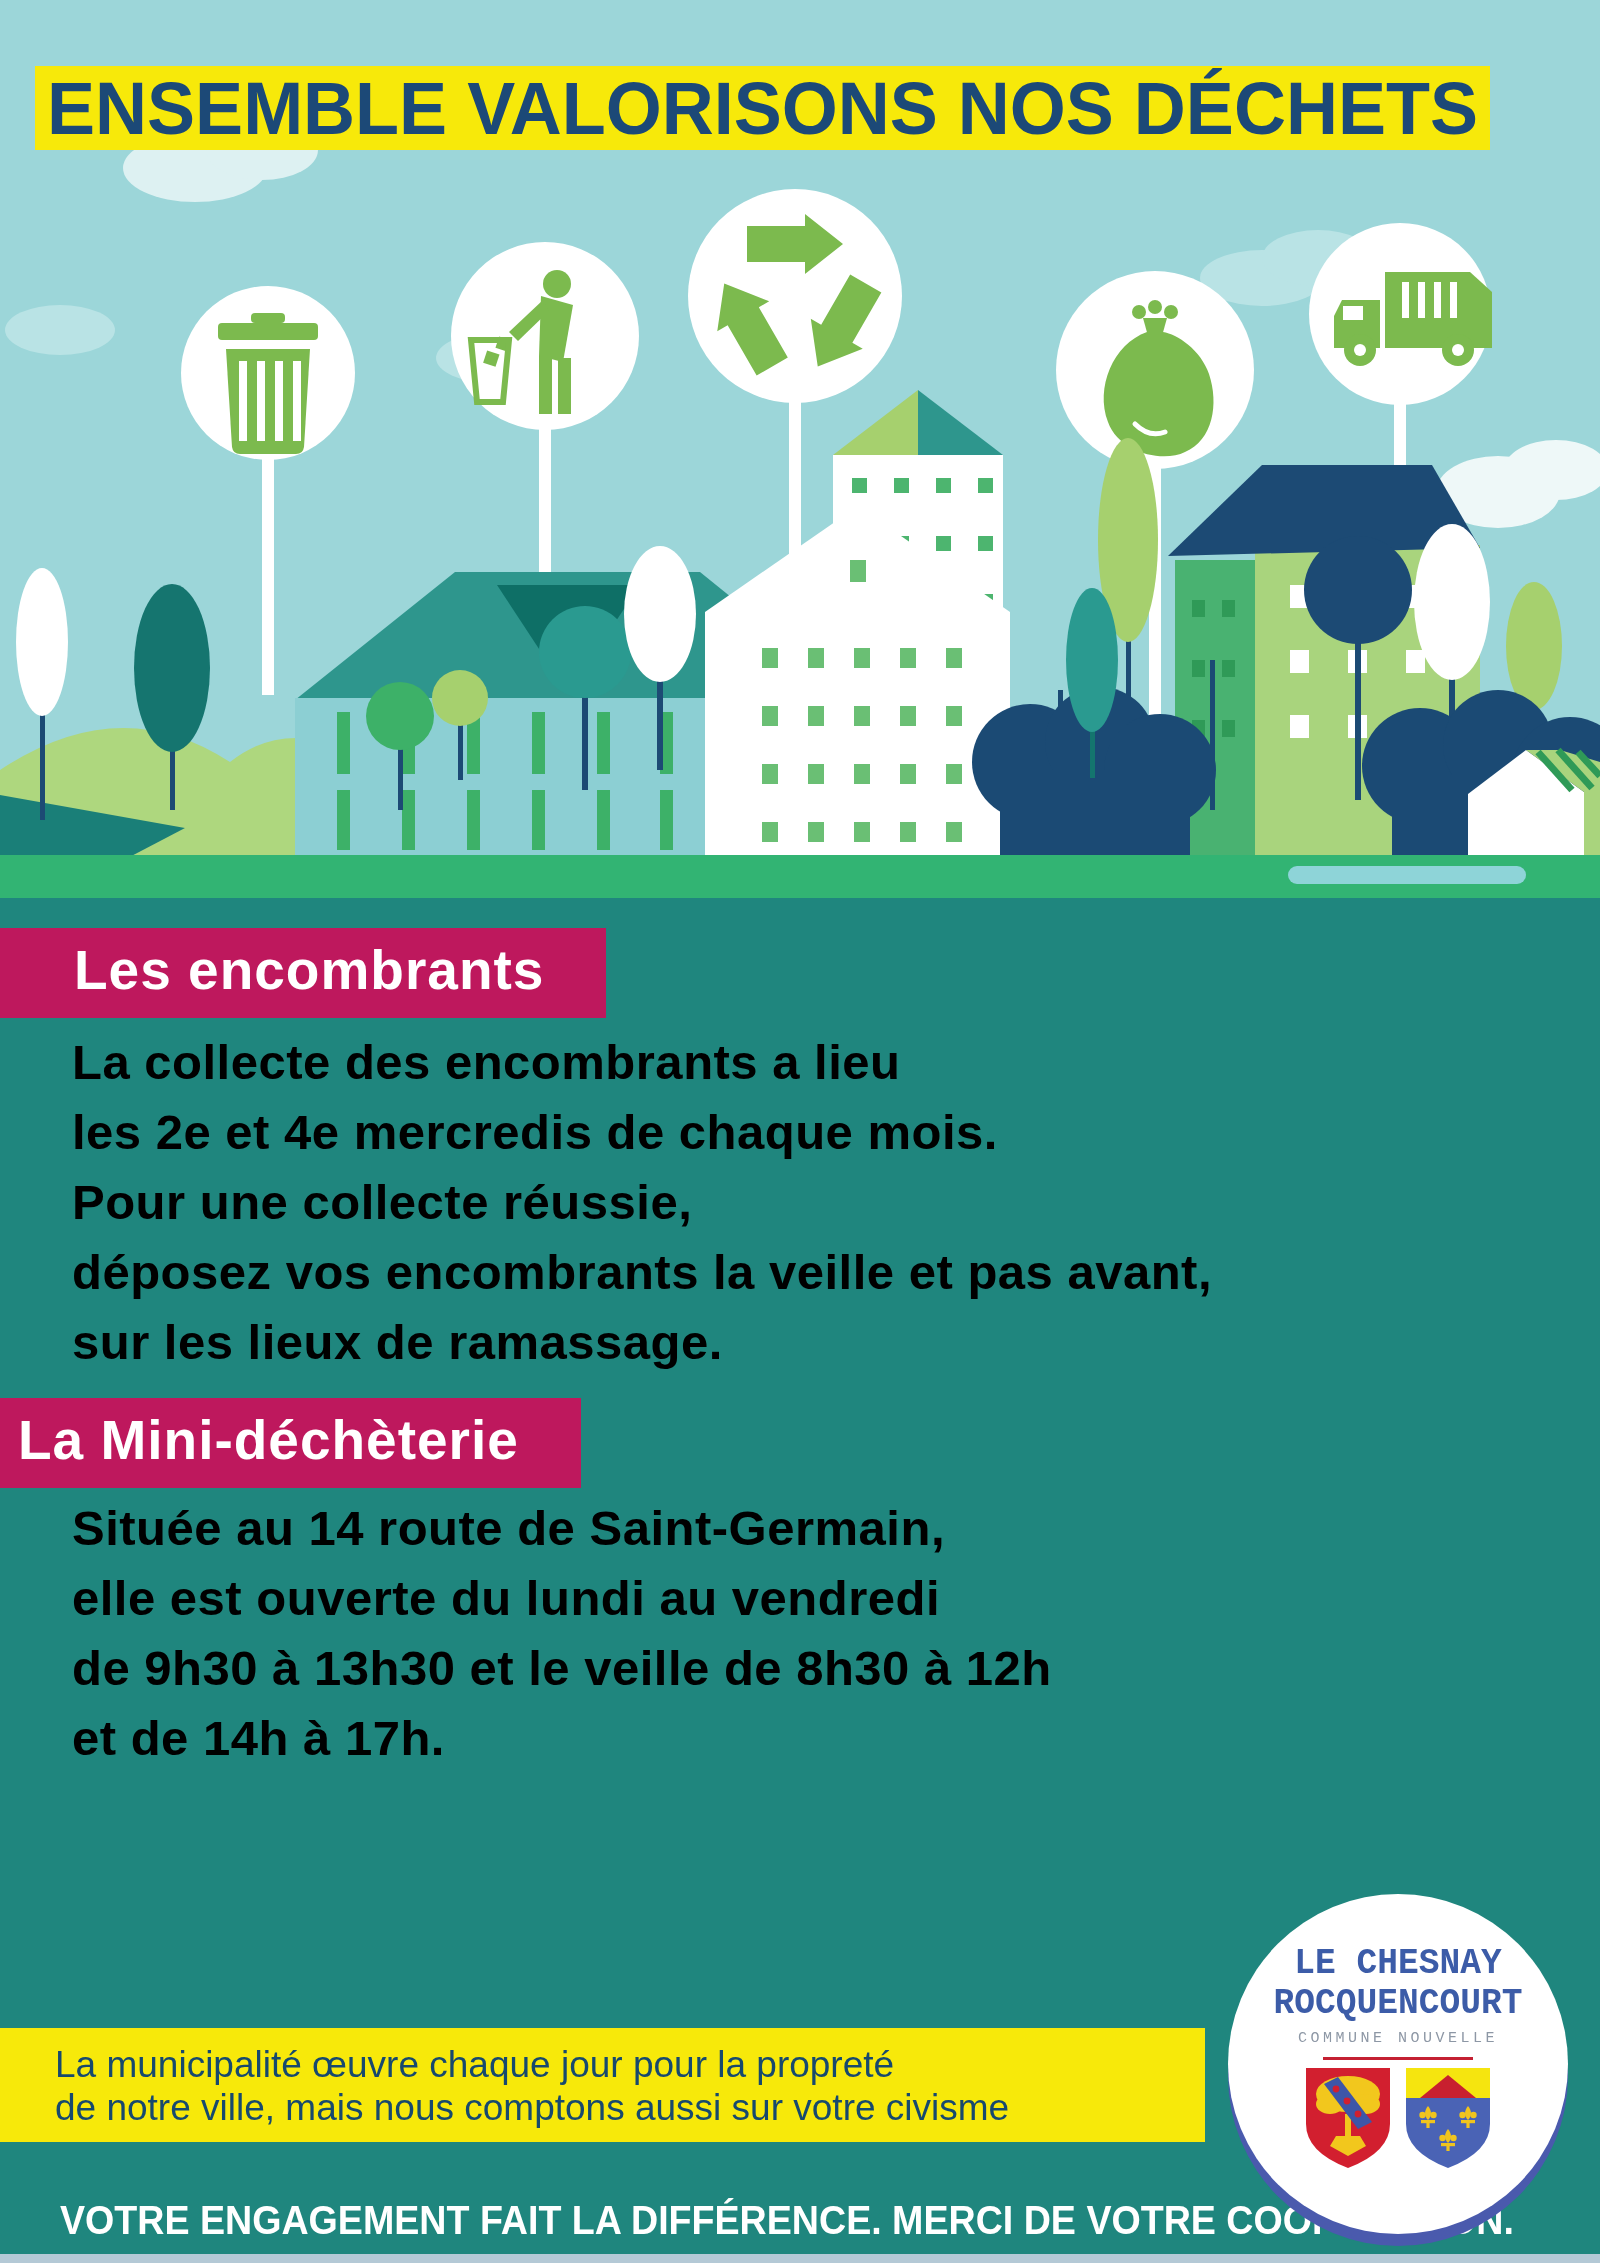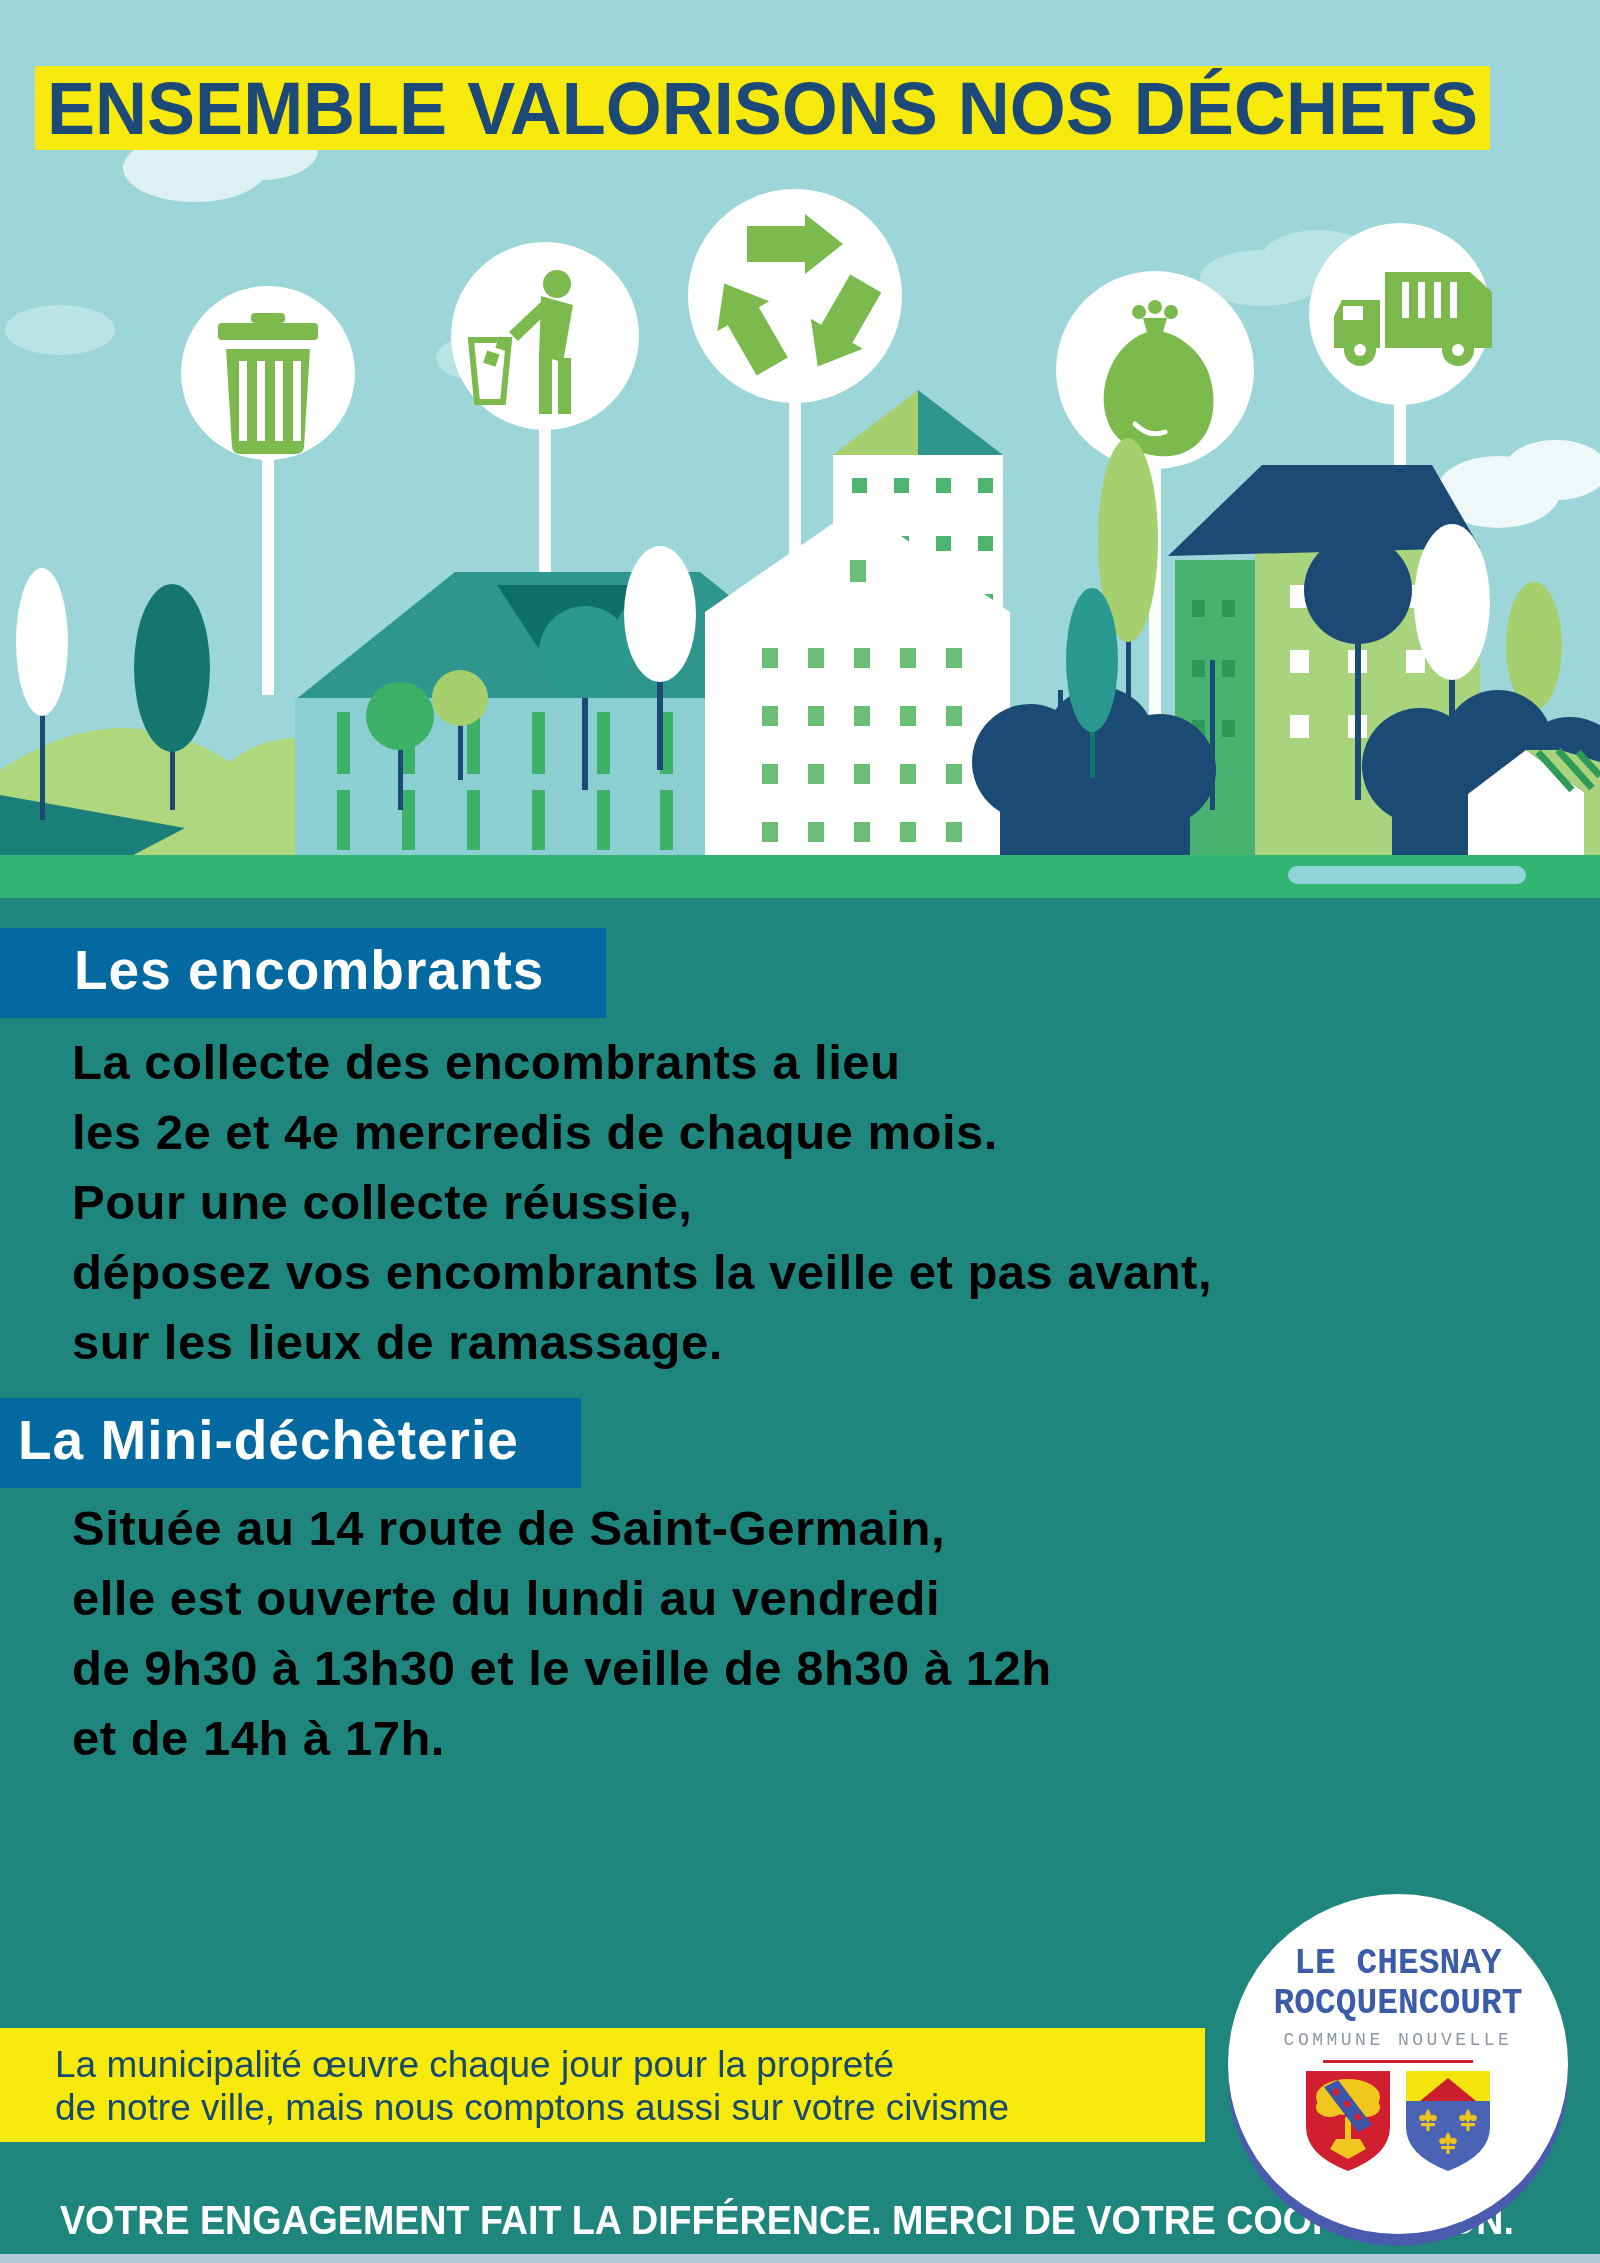--- a/index.html
+++ b/index.html
@@ -11,21 +11,21 @@
   .city-wrap{position:absolute;top:0;left:0;width:1600px;height:930px;}
   .title-banner{
     position:absolute;left:35px;top:66px;width:1455px;height:84px;
     background:#f7e90a;display:flex;align-items:center;justify-content:center;text-align:right;
   }
   .title-banner span{
     font-size:72px;font-weight:bold;color:#1c4977;letter-spacing:0px;
     transform:scaleY(1.04);white-space:nowrap;
   }
   .h-banner{
-    position:absolute;left:0;background:#0369a1;color:#fff;
+    position:absolute;left:0;background:#be185d;color:#fff;
     font-weight:bold;display:flex;align-items:center;
     padding:0 62px 6px 74px;height:84px;font-size:55px;letter-spacing:1px;
   }
   .h1-banner{top:928px;}
   .h2-banner{top:1398px;padding-left:18px;}
   .para{position:absolute;left:72px;color:#000000;font-weight:bold;}
   .para .line{height:70px;font-size:49px;letter-spacing:0.5px;white-space:nowrap;}
   .para1{top:1034px;}
   .para2{top:1500px;}
   .para-hl{top:1788px;color:#f5e818;}
@@ -53,21 +53,21 @@
     position:absolute;left:0;top:0;width:340px;height:340px;border-radius:50%;
     background:#ffffff;
   }
   .logo .content{position:absolute;left:0;top:0;width:340px;text-align:center;font-family:Liberation Mono, monospace;}
   .logo .name{
     color:#3c5ca8;font-weight:bold;font-size:36px;line-height:40px;
     letter-spacing:0px;transform:scaleX(0.96);
   }
   .logo .name1{margin-top:50px;}
   .logo .subtitle{
-    margin-top:6px;color:#8d97a5;font-size:18px;letter-spacing:3.5px;
+    margin-top:6px;color:#8d97a5;font-size:15px;letter-spacing:3.5px;
   }
   .logo .redline{width:150px;height:3px;background:#c42032;margin:10px auto 6px auto;}
   .logo .shields{display:block;margin:0 auto;}
 </style>
 </head>
 <body>
 
 <div class="poster">
 
   <div class="city-wrap">

